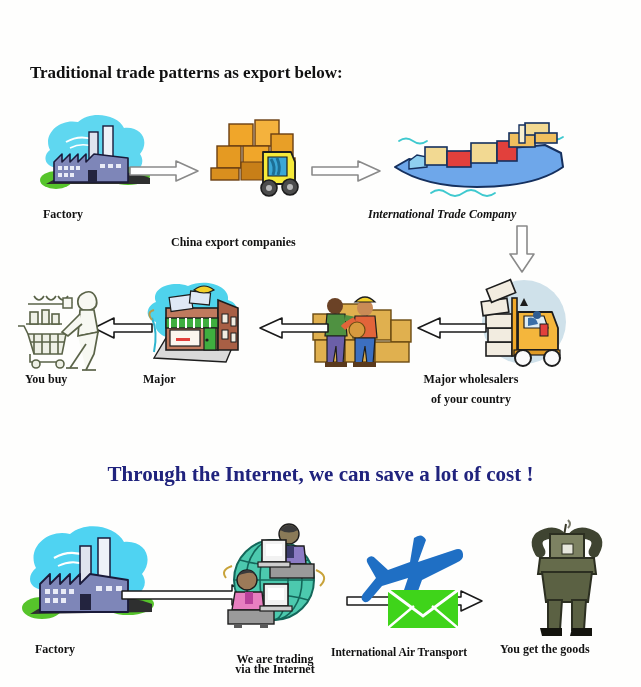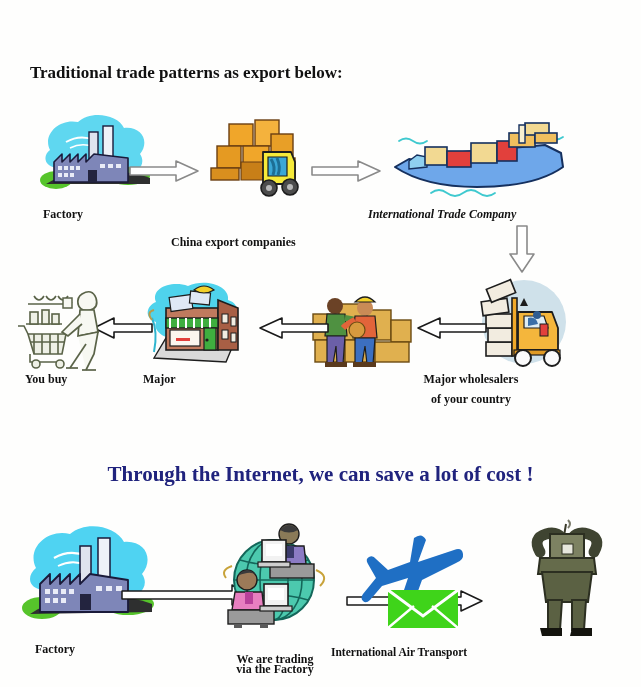--- a/index.html
+++ b/index.html
@@ -369,21 +369,21 @@
         <rect x="16" y="92" width="46" height="14" fill="#9a9a9a" stroke="#1d1d1d" stroke-width="1.4"></rect>
         <rect x="52" y="66" width="24" height="22" fill="#f2f2f2" stroke="#1d1d1d" stroke-width="1.6"></rect>
         <rect x="56" y="70" width="16" height="12" fill="#ffffff"></rect>
         <rect x="48" y="88" width="32" height="5" fill="#cfcfcf" stroke="#1d1d1d" stroke-width="1.2"></rect>
         <rect x="22" y="106" width="8" height="4" fill="#5a5a5a"></rect>
         <rect x="48" y="106" width="8" height="4" fill="#5a5a5a"></rect>
       </g>
     </svg>
   </div>
   <div class="lbl center" style="left:205px; top:640px; width:140px;margin-top:10px;">We are trading</div>
-  <div class="lbl center" style="left:205px; top:660px; width:140px;">via the Factory</div>
+  <div class="lbl center" style="left:205px; top:660px; width:140px;">via the Internet</div>
 
   <svg class="arrow" style="left:345px; top:588px;" width="140" height="26">
     <path d="M2 9 L116 9 L116 3 L137 13 L116 23 L116 17 L2 17 Z" fill="#ffffff" stroke="#1a1a1a" stroke-width="1.5" stroke-linejoin="round"></path>
   </svg>
 
   <div class="icon" style="left:358px; top:528px;">
     <svg width="120" height="112" viewBox="0 0 120 112">
       <g fill="#1f6fc4">
         <path d="M56 10 q8 -6 12 2 L60 34 L96 22 q8 -3 9 4 q1 6 -7 9 L64 52 L56 74 q-3 8 -9 6 q-6 -2 -4 -9 L50 50 L24 58 L12 72 q-4 4 -7 1 q-3 -3 0 -7 L18 50 L10 36 q-3 -5 1 -7 q4 -2 7 2 L30 42 L52 34 Z"></path>
       </g>
@@ -403,14 +403,15 @@
       <rect x="38" y="16" width="34" height="30" fill="#7d8262" stroke="#2c2f21" stroke-width="2"></rect>
       <rect x="50" y="26" width="11" height="10" fill="#e7e7dd" stroke="#2c2f21" stroke-width="1"></rect>
       <path d="M28 40 L82 40 L84 56 L26 56 Z" fill="#656b4b" stroke="#2c2f21" stroke-width="2"></path>
       <path d="M30 54 L80 54 L76 84 L34 84 Z" fill="#5b6143" stroke="#2c2f21" stroke-width="2"></path>
       <path d="M36 82 L50 82 L48 112 L36 112 Z" fill="#5b6143" stroke="#2c2f21" stroke-width="2"></path>
       <path d="M60 82 L74 82 L72 112 L60 112 Z" fill="#5b6143" stroke="#2c2f21" stroke-width="2"></path>
       <path d="M28 110 L50 110 L50 118 L30 118 Z" fill="#14140e"></path>
       <path d="M60 110 L80 110 L80 118 L58 118 Z" fill="#14140e"></path>
     </svg>
   </div>
+  <div class="lbl" style="left:500px; top:640px;">You get the goods</div>
 
 </div>
 
 </body></html>

